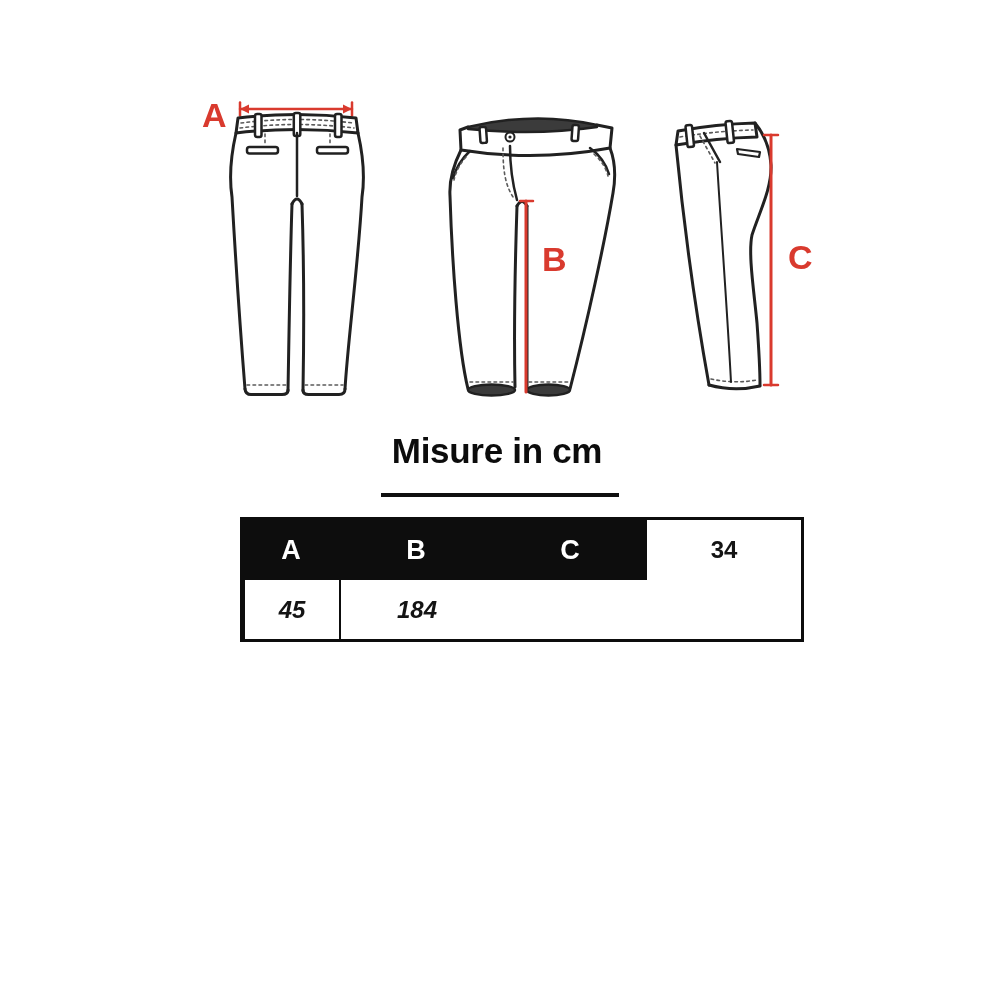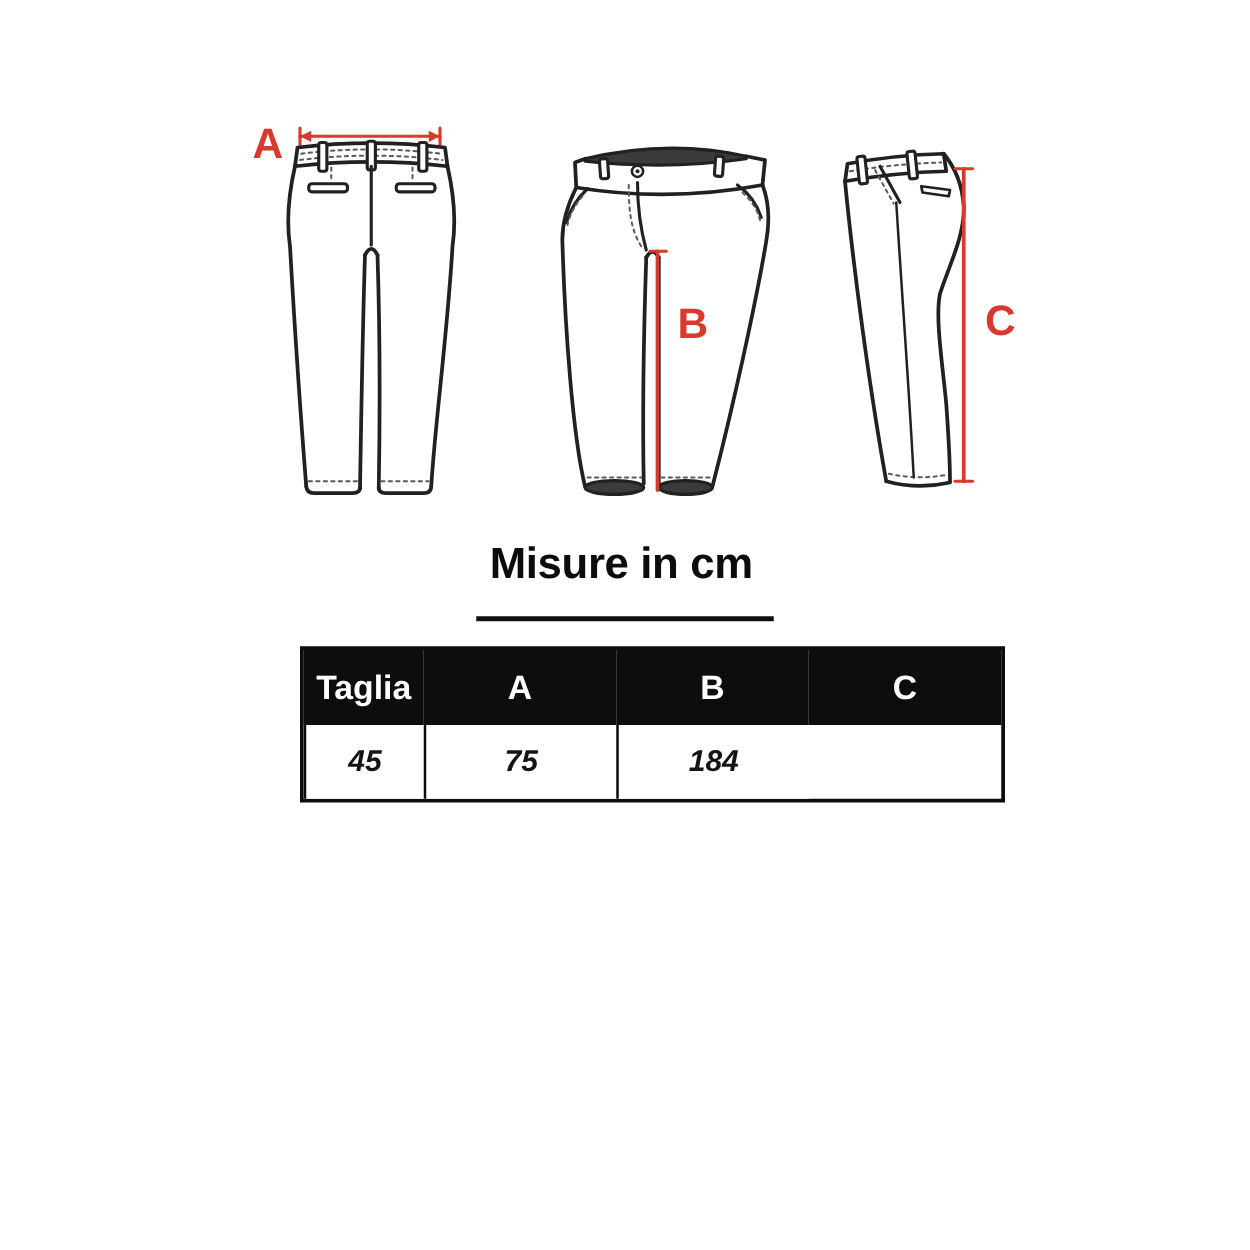--- a/index.html
+++ b/index.html
@@ -131,22 +131,21 @@
   </svg>
 
   <span class="measure-letter letter-a">A</span>
   <span class="measure-letter letter-b">B</span>
   <span class="measure-letter letter-c">C</span>
 
   <div class="section-title">Misure in cm</div>
   <div class="title-underline"></div>
 
   <div class="size-table">
-    <div class="th">Taglia</div>
     <div class="th">A</div>
     <div class="th">B</div>
     <div class="th">C</div>
+    <div class="td">34</div>
     <div class="td divl">45</div>
-    <div class="td divl">75</div>
     <div class="td divl">184</div>
   </div>
 
 </div>
 
 </body></html>

